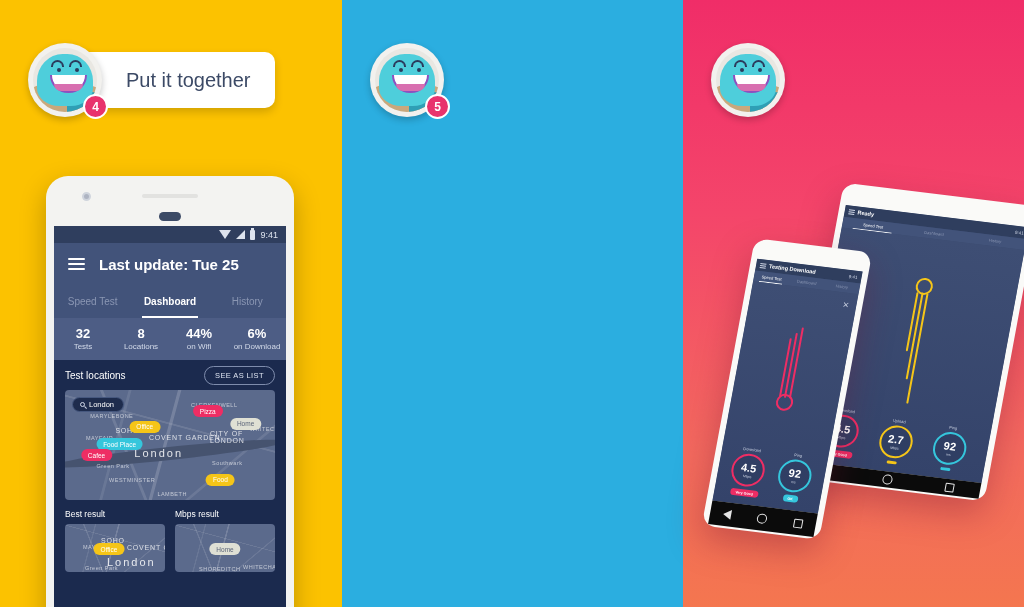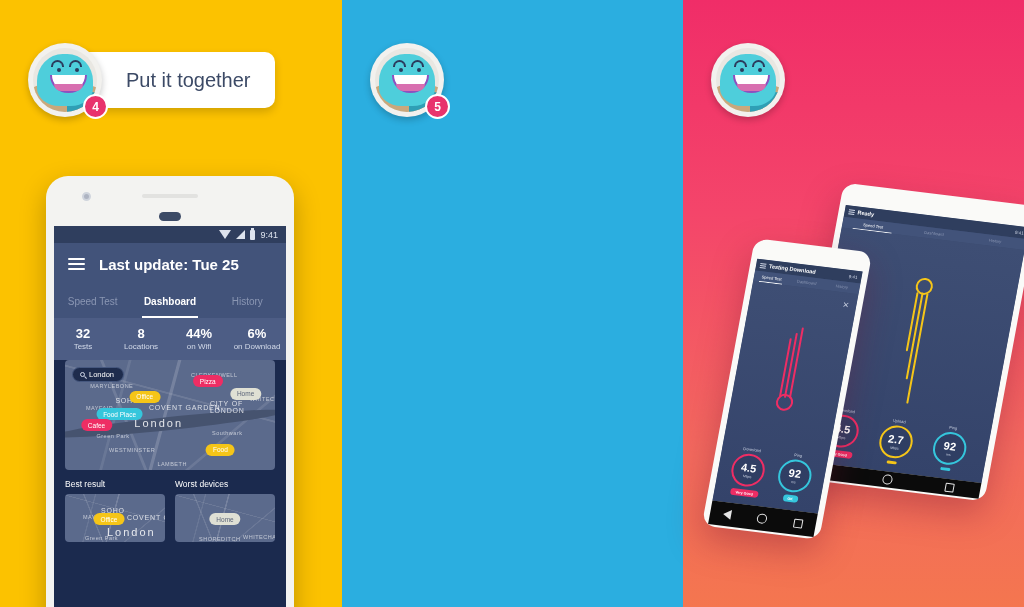--- a/index.html
+++ b/index.html
@@ -227,20 +227,24 @@
           <div class="stat">
             <div class="stat-v">44%</div>
             <div class="stat-l">on Wifi</div>
           </div>
           <div class="stat">
             <div class="stat-v">6%</div>
             <div class="stat-l">on Download</div>
           </div>
         </div>
 
+        <div class="sec-head">
+          <div class="t">Test locations</div>
+          <div class="pill-btn">SEE AS LIST</div>
+        </div>
 
         <div class="map">
           <div class="map-roads"></div>
           <div class="river"></div>
           <div id="map-labels">
               <div class="map-lbl big" style="left: 33%; top: 52%;">London</div>
               <div class="map-lbl mid" style="left: 24%; top: 34%;">SOHO</div>
               <div class="map-lbl mid" style="left: 40%; top: 40%;">COVENT GARDEN</div>
               <div class="map-lbl mid" style="left: 69%; top: 36%;">CITY OF</div>
               <div class="map-lbl mid" style="left: 69%; top: 43%;">LONDON</div>
@@ -276,21 +280,21 @@
                   <div class="map-lbl big" style="left: 42%; top: 66%;">London</div>
                   <div class="map-lbl mid" style="left: 62%; top: 42%;">COVENT GARDEN</div>
                   <div class="map-lbl mid" style="left: 36%; top: 28%;">SOHO</div>
                   <div class="map-lbl" style="left: 18%; top: 42%;">MAYFAIR</div>
                   <div class="map-lbl" style="left: 20%; top: 86%;">Green Park</div>
                 </div>
               <div class="pin yellow" style="left:44%;top:40%;transform:translateX(-50%)">Office</div>
             </div>
           </div>
           <div class="result">
-            <div class="result-l">Worst devices</div>
+            <div class="result-l">Mbps result</div>
             <div class="map mini">
               <div class="map-roads"></div>
               <div id="worst-labels">
                   <div class="map-lbl" style="left: 68%; top: 84%;">WHITECHAPEL</div>
                   <div class="map-lbl" style="left: 24%; top: 88%;">SHOREDITCH</div>
                 </div>
               <div class="pin grey" style="left:50%;top:40%;transform:translateX(-50%)">Home</div>
             </div>
           </div>
         </div>

